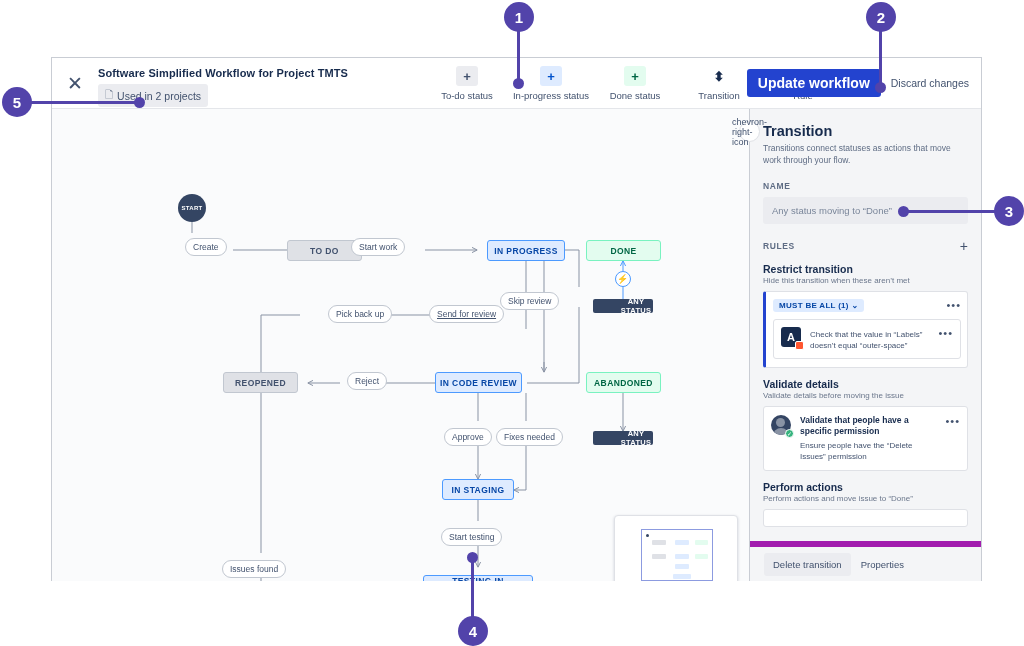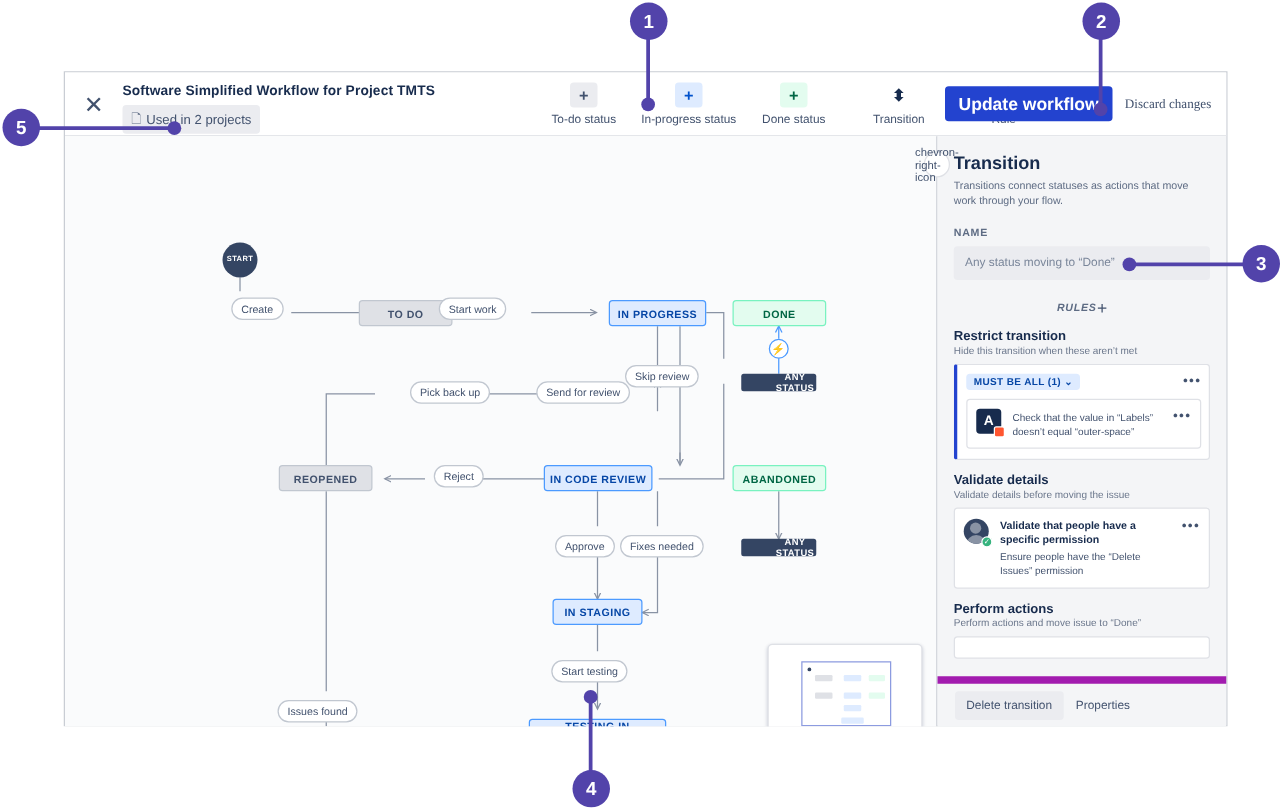--- a/index.html
+++ b/index.html
@@ -76,21 +76,21 @@
     position: absolute; right: 12px; top: 11px;
     display: flex; align-items: center; gap: 10px;
   }
   #update-btn {
     background: #2343CF; color: #fff; border: none; border-radius: 3px;
     font-size: 14px; font-weight: bold; padding: 6px 11px; cursor: pointer;
     font-family: inherit;
   }
   #discard-btn {
     background: transparent; border: none; color: #42526E;
-    font-size: 10.5px; cursor: pointer; font-family: Liberation Serif, serif;
+    font-size: 10.5px; cursor: pointer; font-family: Liberation Sans, sans-serif;
   }
 
   
   #body-row { display: flex; height: 472px; }
   #canvas {
     position: relative; flex: 1; background: #FAFBFC;
     border-right: 1px solid #C9CDD4; overflow: hidden;
   }
 
   
@@ -156,21 +156,21 @@
     margin-top: 14px; font-size: 8.5px; font-weight: bold;
     color: #5E6C84; letter-spacing: .6px;
   }
   #name-input {
     margin-top: 6px; width: 100%; height: 27px; background: #EBECF0;
     border: none; border-radius: 3px; padding: 0 9px;
     font-size: 9.5px; color: #5E6C84; font-family: inherit;
   }
   #name-input::placeholder { color: #7A869A; }
   #rules-head {
-    margin-top: 15px; display: flex; align-items: center; justify-content: center; font-style: italic;
+    margin-top: 15px; display: flex; align-items: center; justify-content: space-between;
   }
   #rules-head .t { font-size: 8.5px; font-weight: bold; color: #5E6C84; letter-spacing: .6px; }
   #add-rule { font-size: 14px; color: #42526E; cursor: pointer; line-height: 1; }
 
   .grp-title { margin-top: 10px; font-size: 10.5px; font-weight: bold; color: #172B4D; }
   .grp-sub { margin-top: 1px; font-size: 8px; color: #6B778C; }
 
   .rule-outer {
     margin-top: 6px; background: #fff; border: 1px solid #DFE1E6; border-radius: 3px;
     border-left: 3px solid #2343CF; padding: 7px 6px 8px 7px;
@@ -356,21 +356,21 @@
 
         <div class="bolt-badge" style="left:563px;top:162px;">⚡</div>
 
         <div class="node dark" style="left:541px;top:190px;width:60px;height:14px;">ANY STATUS</div>
         <div class="node dark" style="left:541px;top:322px;width:60px;height:14px;">ANY STATUS</div>
 
         <div class="tlabel" style="left:133px;top:129px;">Create</div>
         <div class="tlabel" style="left:299px;top:129px;">Start work</div>
         <div class="tlabel" style="left:448px;top:183px;">Skip review</div>
         <div class="tlabel" style="left:276px;top:196px;">Pick back up</div>
-        <div class="tlabel" style="left:377px;top:196px;">Send for review</div>
+        <div class="tlabel" style="left:377px;top:196px;text-decoration:underline;">Send for review</div>
         <div class="tlabel" style="left:295px;top:263px;">Reject</div>
         <div class="tlabel" style="left:392px;top:319px;">Approve</div>
         <div class="tlabel" style="left:444px;top:319px;">Fixes needed</div>
         <div class="tlabel" style="left:389px;top:419px;">Start testing</div>
         <div class="tlabel" style="left:170px;top:451px;">Issues found</div>
 
         <div id="minimap">
           <div id="mm-inner">
             <div id="mm-dot" style="left:4px;top:4px;"></div>
             <div class="mm-box" style="left:10px;top:10px;width:14px;height:5px;background:#DFE1E6;"></div>

